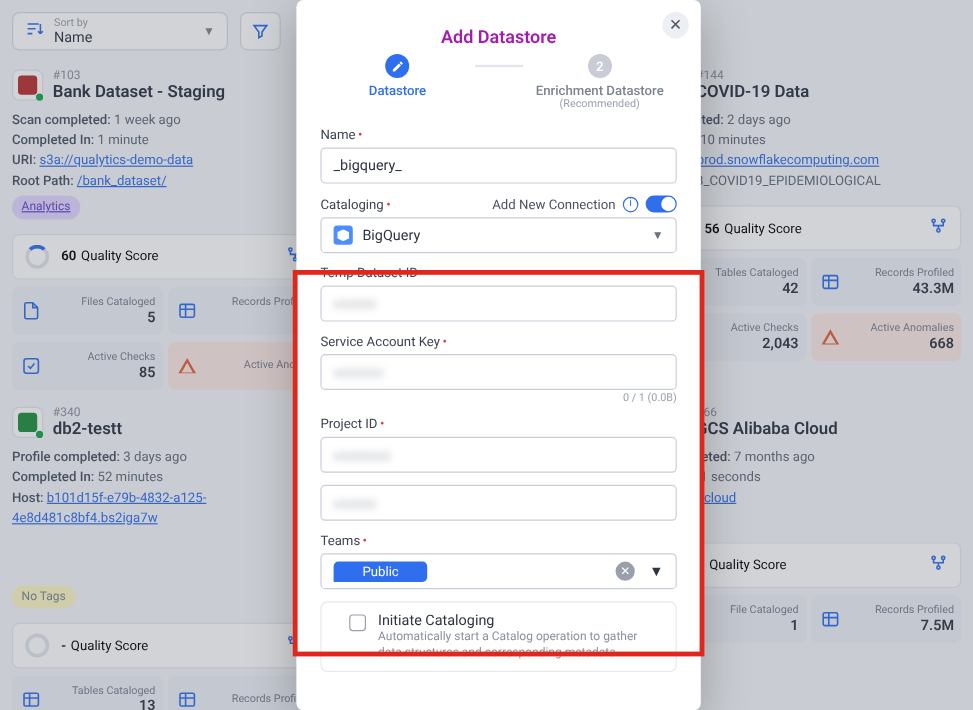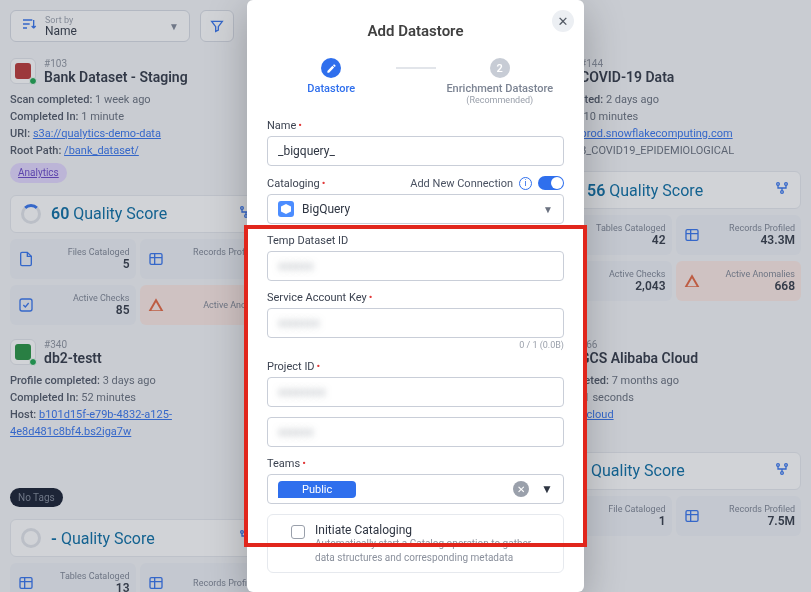--- a/index.html
+++ b/index.html
@@ -22,45 +22,45 @@
 .ds-icon { width: 26px; height: 26px; border-radius: 6px; border: 1px solid #e2e5ea; background: #fff; display: flex; align-items: center; justify-content: center; position: relative; }
 .ds-icon .dot { position: absolute; right: -2px; bottom: -2px; width: 8px; height: 8px; border-radius: 50%; background: #16a34a; border: 1px solid #fff; }
 .ds-glyph { width: 16px; height: 16px; border-radius: 3px; }
 .card-titleblk .num { font-size: 10px; color: #8a909c; }
 .card-titleblk .name { font-size: 14px; font-weight: 600; color: #2b3240; }
 .card-meta { margin-top: 6px; font-size: 11px; color: #636b79; line-height: 1.55; }
 .card-meta b { color: #4a5262; font-weight: 500; }
 .card-meta a { color: #2f6fed; text-decoration: underline; }
 .tag { display: inline-block; margin-top: 4px; font-size: 10px; padding: 2px 8px; border-radius: 10px; }
 .tag.analytics { background: #e3d7ff; color: #6441c7; text-decoration: underline; }
-.tag.notags { background: #0f172a; color: #7c8493; margin-top: 48px; }
+.tag.notags { background: #fef9c3; color: #7c8493; margin-top: 48px; }
 
 .score-box { margin-top: 12px; border: 1px solid #e6e9ee; border-radius: 6px; background: #fff; padding: 8px 10px; display: flex; align-items: center; gap: 10px; }
 .gauge { width: 20px; height: 20px; border: 3px solid #e2e5ea; border-top-color: #2f6fed; border-radius: 50%; }
 .gauge.empty { border: 3px solid #e2e5ea; }
-.score-text { font-size: 16px; color: #0369a1; }
+.score-text { font-size: 11px; color: #000000; }
 .score-num { font-weight: 600; margin-right: 4px; }
 .tree-ic { margin-left: auto; color: #2f6fed; }
 
 .stat-row { display: flex; gap: 4px; margin-top: 6px; }
 .stat { flex: 1; display: flex; align-items: center; gap: 6px; padding: 8px 6px; border-radius: 6px; background: #eef1f6; }
 .stat.warn { background: #fde9e3; }
 .stat-ic { width: 20px; height: 20px; display: flex; align-items: center; justify-content: center; border-radius: 4px; color: #2f6fed; font-size: 14px; }
 .stat-ic.warn { color: #e5613a; }
 .stat-txt { display: flex; flex-direction: column; align-items: flex-end; flex: 1; }
 .stat-lbl { font-size: 9px; color: #7a8190; }
 .stat-val { font-size: 12px; font-weight: 600; color: #2e3542; }
 
 .dim-overlay { position: absolute; inset: 0; background: rgba(70, 78, 95, 0.25); }
 
 
 .modal { position: absolute; left: 247px; top: 0; width: 337px; height: 592px; background: #fff; border-radius: 6px; box-shadow: 0 10px 40px rgba(0,0,0,0.25); padding: 16px 20px 12px; overflow: auto; }
 .modal::-webkit-scrollbar{width:0}
 .closeb { position: absolute; right: 10px; top: 10px; width: 22px; height: 22px; border-radius: 50%; background: #eceff3; color: #525964; display: flex; align-items: center; justify-content: center; font-size: 13px; cursor: pointer; }
-.modal h2 { text-align: center; font-size: 15px; font-weight: 600; color: #404040; margin: 6px 0 18px; }
+.modal h2 { text-align: center; font-size: 15px; font-weight: 600; color: #a21caf; margin: 6px 0 5px; }
 .steps { display: flex; align-items: flex-start; justify-content: center; gap: 0; margin-bottom: 14px; }
 .step { display: flex; flex-direction: column; align-items: center; width: 130px; }
 .step-bubble { width: 20px; height: 20px; border-radius: 50%; background: #2f6fed; color: #fff; display: flex; align-items: center; justify-content: center; font-size: 11px; font-weight: 600; }
 .step-bubble.inactive { background: #c7ccd5; color: #fff; }
 .step-lbl { margin-top: 4px; font-size: 11px; font-weight: 500; }
 .step-lbl.active { color: #2f6fed; }
 .step-lbl.inactive { color: #7c8493; }
 .step-sub { font-size: 9px; color: #9aa0ab; }
 .step-line { flex: 0 0 40px; height: 2px; background: #e2e5ea; margin-top: 9px; }
 

